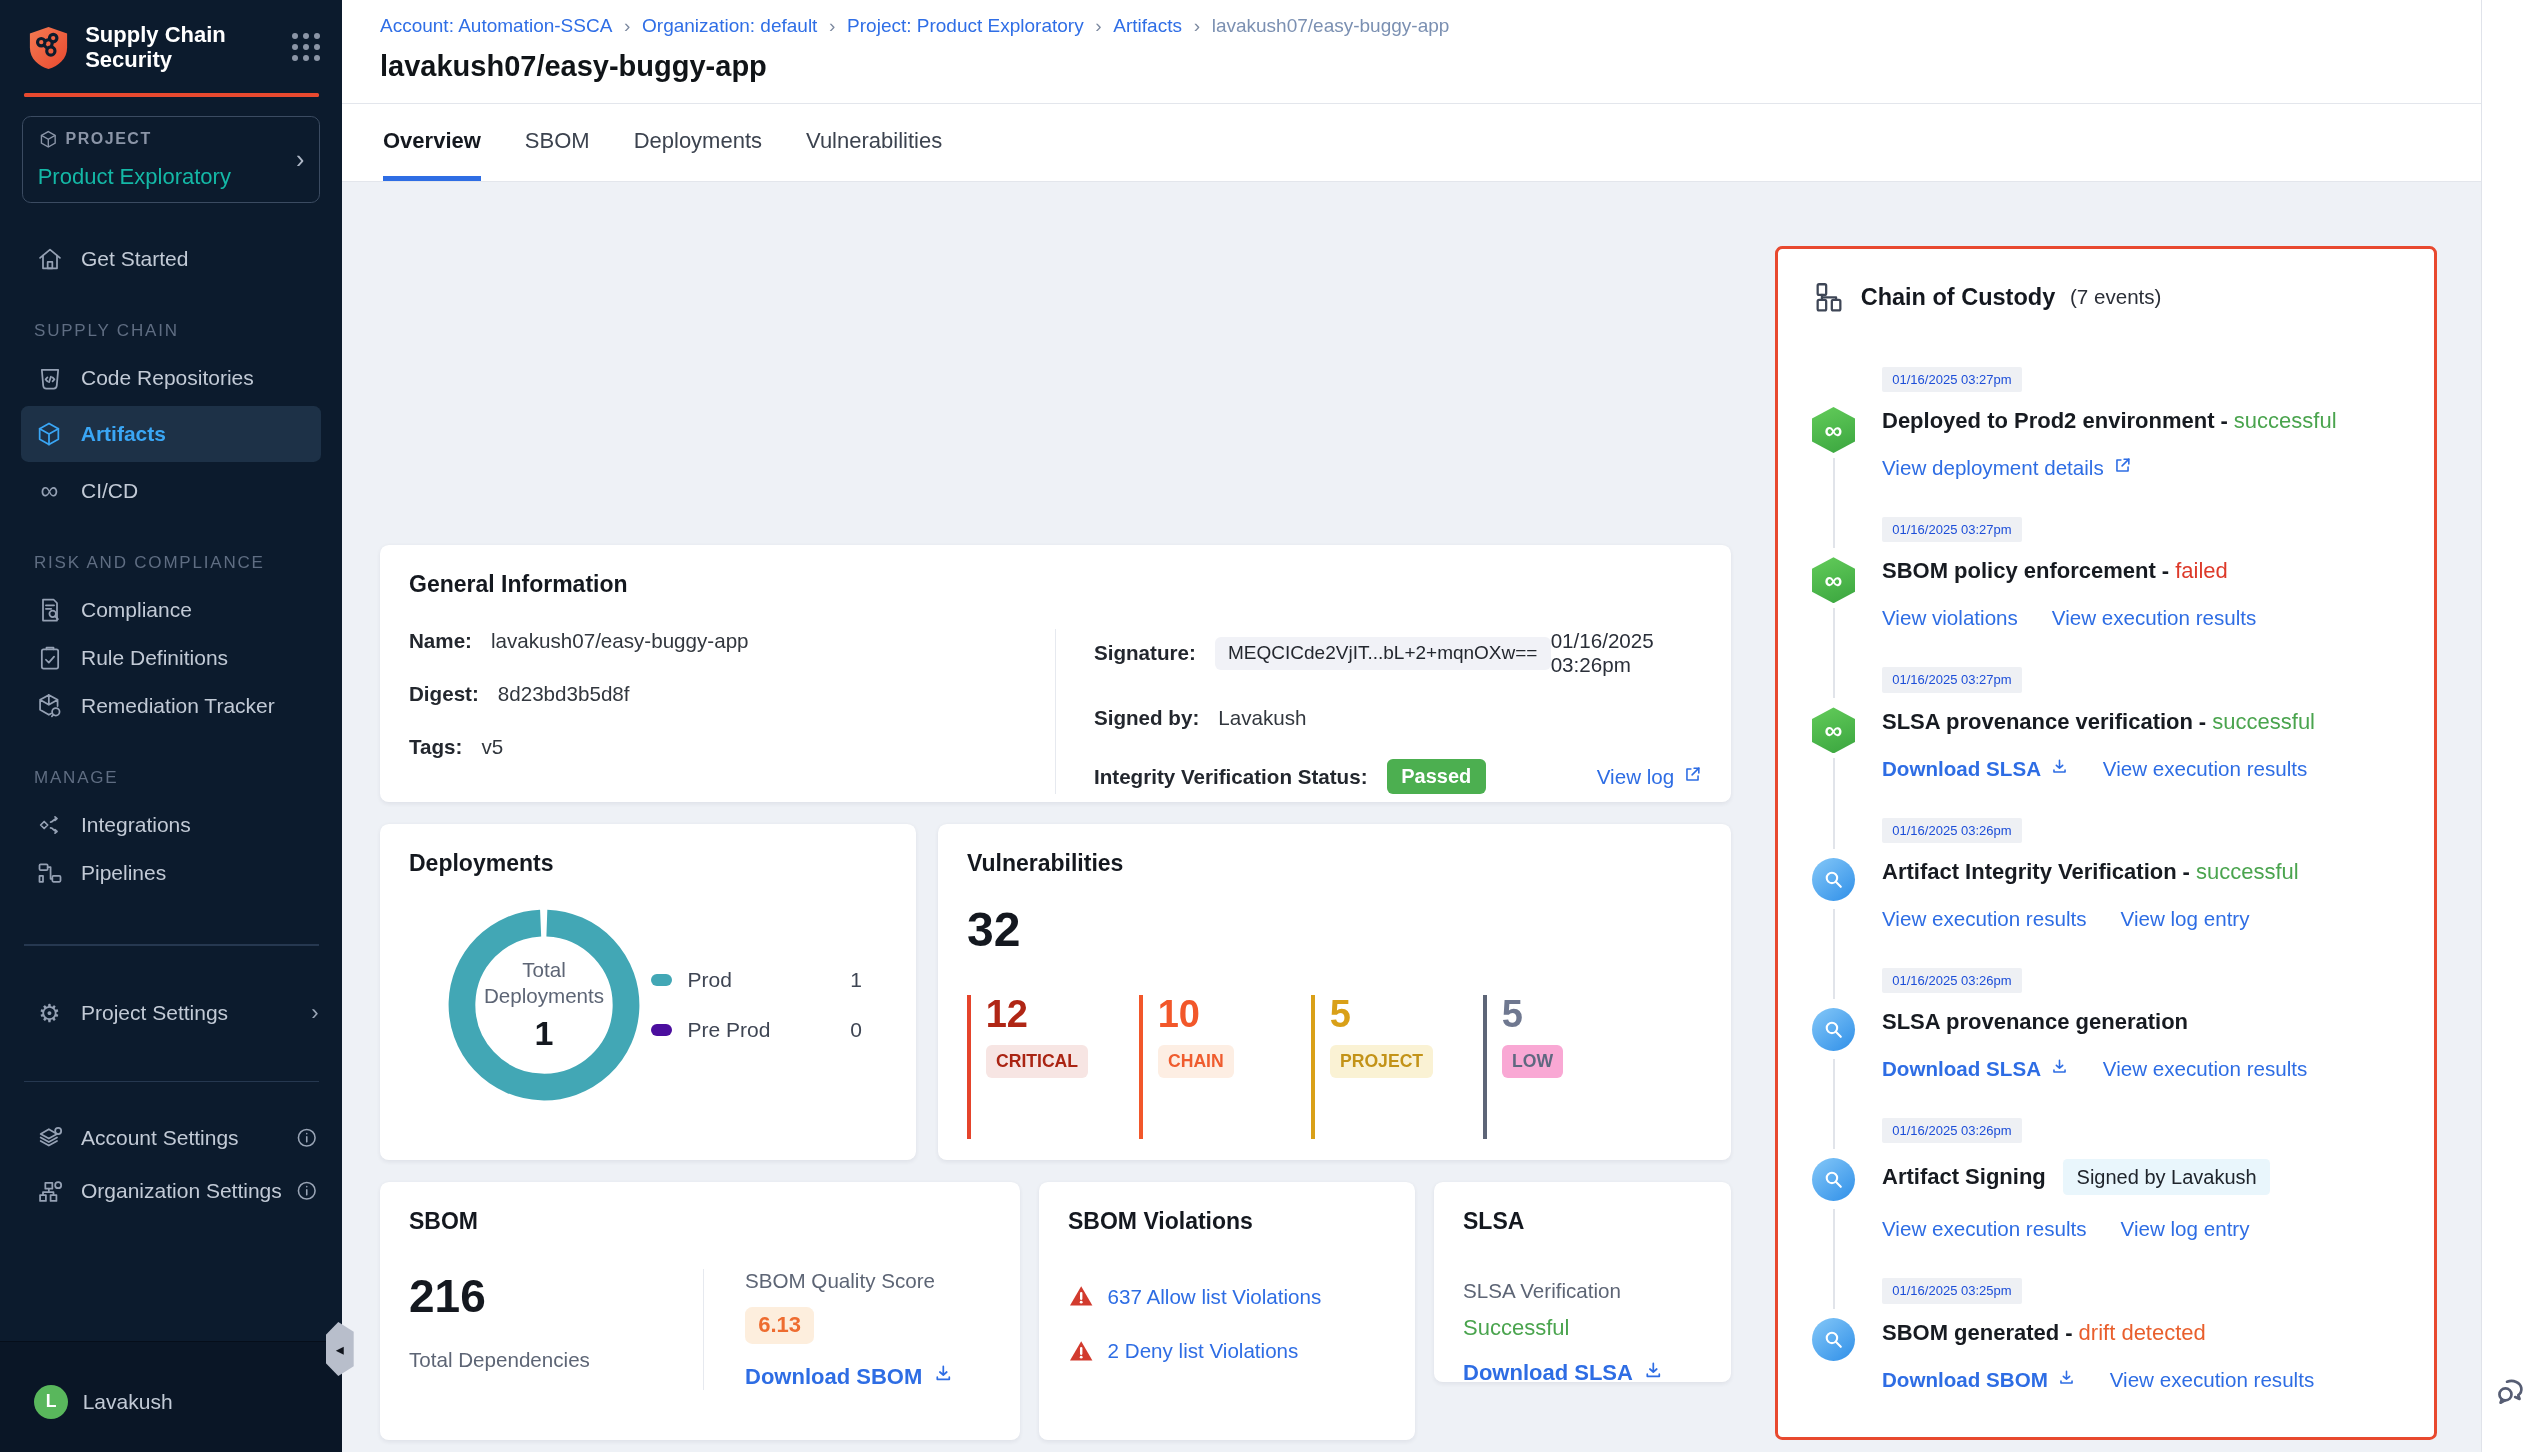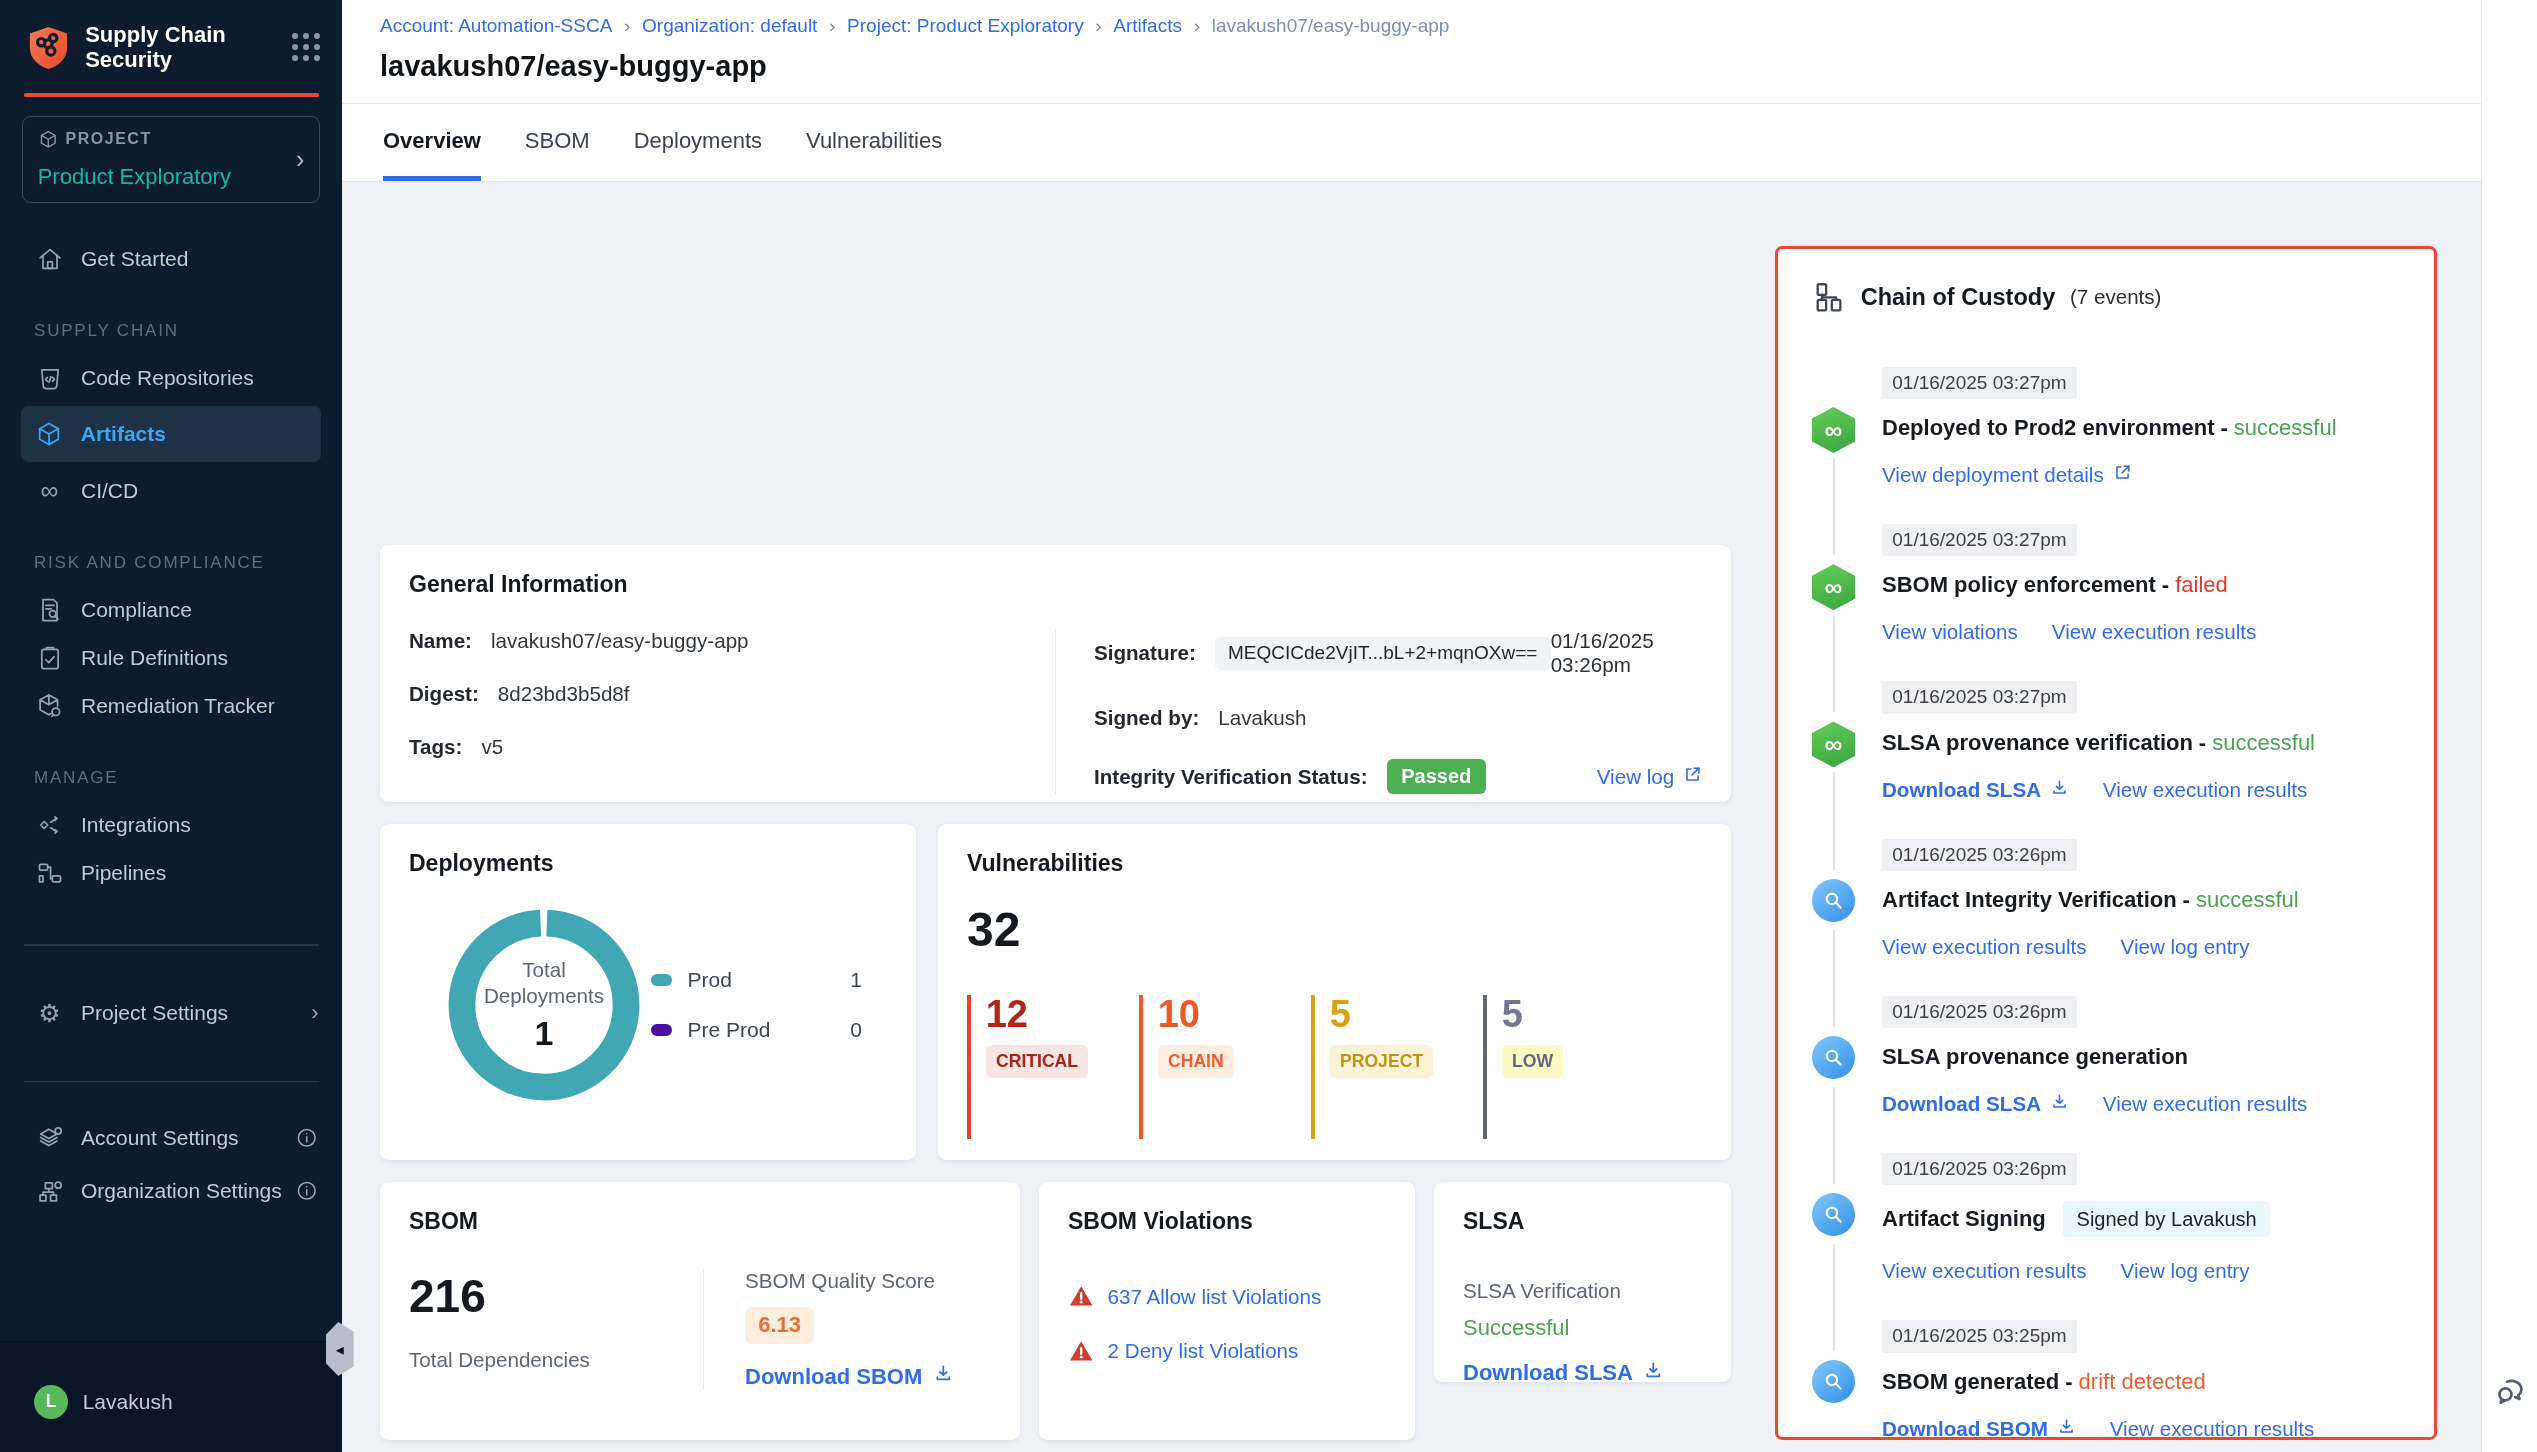--- a/index.html
+++ b/index.html
@@ -84,21 +84,21 @@
   .dot-preprod { background:#4b0e9e; }
   .leg-val { margin-left:auto; color:#3e4553; }
   .vul-total { font-size:48px; font-weight:700; color:#14181f; margin-top:25px; }
   .sev-row { display:flex; margin-top:38px; }
   .sev { width:172px; border-left:4.4px solid; padding-left:14.7px; height:144px; }
   .sev-num { font-size:38px; font-weight:700; line-height:1; }
   .sev-badge { display:inline-block; margin-top:11.7px; font-size:17.6px; font-weight:700; padding:5.9px 10.3px; border-radius:5.9px; }
   .sev-critical { border-color:#e5442b; } .sev-critical .sev-num{color:#b02615;} .sev-critical .sev-badge{background:#f7e5e3;color:#aa2413;}
   .sev-high { border-color:#f2572a; } .sev-high .sev-num{color:#f2572a;} .sev-high .sev-badge{background:#fdeee3;color:#ef5c2e;}
   .sev-medium { border-color:#d9a018; } .sev-medium .sev-num{color:#d9a018;} .sev-medium .sev-badge{background:#faf2d4;color:#c39318;}
-  .sev-low { border-color:#5d6577; } .sev-low .sev-num{color:#6f7890;} .sev-low .sev-badge{background:#fef9c3;color:#5f6880;}
+  .sev-low { border-color:#5d6577; } .sev-low .sev-num{color:#6f7890;} .sev-low .sev-badge{background:#f9a8d4;color:#5f6880;}
   
   .row3 { display:flex; gap:19px; }
   .sbom-card { width:640px; flex:0 0 640px; height:258px; }
   .viol-card { width:376px; flex:0 0 376px; height:258px; }
   .slsa-card { flex:1; height:200px; }
   .sbom-body { display:flex; margin-top:34px; }
   .sbom-left { width:294px; }
   .sbom-total { font-size:46px; font-weight:700; color:#14181f; }
   .sbom-cap { font-size:20.6px; color:#5d6575; margin-top:25px; }
   .sbom-right { border-left:1.5px solid #e6e9ef; padding-left:41px; flex:1; }
@@ -112,21 +112,21 @@
   .slsa-status { font-size:22px; color:#4aa44e; margin-top:11.7px; font-weight:500; }
   
   .coc { flex:1; margin-left:44px; height:1194px; background:#fff; border:3.7px solid #e8492f; border-radius:7.3px; padding:31px 34px; }
   .coc-head { display:flex; align-items:center; gap:14.7px; }
   .coc-head svg { stroke:#3e4656; fill:none; stroke-width:1.6; stroke-linecap:round; stroke-linejoin:round; }
   .coc-title { font-size:23.5px; font-weight:700; color:#14181f; }
   .coc-count { font-size:20.6px; color:#2b2f38; }
   .timeline { margin-top:53px; }
   .evt { position:relative; padding-left:70px; margin-bottom:37px; }
   .evt:not(.last)::after { content:""; position:absolute; left:20.6px; top:91px; bottom:-68px; border-left:2.2px solid #e1e4ea; }
-  .evt-time { display:inline-block; background:#eef0f4; color:#404040; font-size:19px; padding:5.1px 10.3px; border-radius:2px; }
+  .evt-time { display:inline-block; background:#eef0f4; color:#1d4ed8; font-size:13px; padding:5.1px 10.3px; border-radius:2px; }
   .evt-ico { position:absolute; left:0; top:40px; width:44px; height:46px; z-index:2; }
   .hex { width:43px; height:46px; clip-path:polygon(50% 0,100% 25%,100% 75%,50% 100%,0 75%,0 25%);
          background:linear-gradient(160deg,#63cc5a,#3aa53f); display:flex; align-items:center; justify-content:center;
          color:#fff; font-size:25px; font-weight:700; }
   .scan { width:43px; height:43px; border-radius:50%; background:linear-gradient(140deg,#85c8f8,#2f8fe8);
           display:flex; align-items:center; justify-content:center; }
   .evt-title-row { margin-top:16px; font-size:22px; display:flex; align-items:center; flex-wrap:wrap; gap:5.9px; }
   .evt-title { font-weight:700; color:#171b21; }
   .evt-status { font-weight:500; }
   .evt-status::before { content:"- "; color:#171b21; font-weight:700; }

